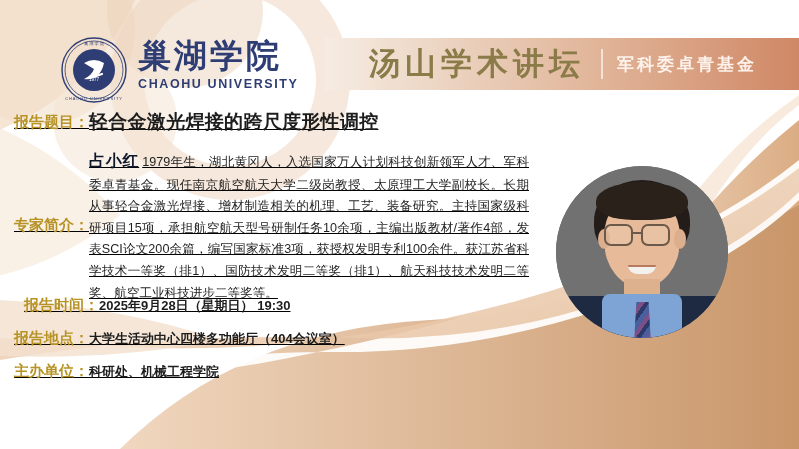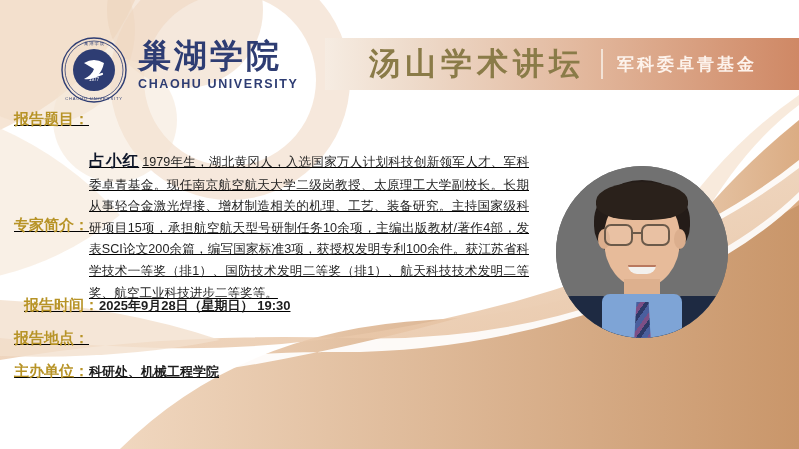--- a/index.html
+++ b/index.html
@@ -231,39 +231,41 @@
       <span class="banner-sep"></span>
       <span class="banner-sub">军科委卓青基金</span>
     </div>
   </div>
 
   <div class="content">
 
     <div class="row" id="row-title">
       <span class="lbl">报告题目</span>
       <span class="colon">：</span>
+      <span class="val">轻合金激光焊接的跨尺度形性调控</span>
     </div>
 
     <div class="row" id="row-bio">
       <span class="lbl">专家简介</span>
       <span class="colon">：</span>
       <span class="bio-text">
         <span class="bio-name">占小红</span><span>1979年生，湖北黄冈人，入选国家万人计划科技创新领军人才、军科委卓青基金。现任南京航空航天大学二级岗教授、太原理工大学副校长。长期从事轻合金激光焊接、增材制造相关的机理、工艺、装备研究。主持国家级科研项目15项，承担航空航天型号研制任务10余项，主编出版教材/著作4部，发表SCI论文200余篇，编写国家标准3项，获授权发明专利100余件。获江苏省科学技术一等奖（排1）、国防技术发明二等奖（排1）、航天科技技术发明二等奖、航空工业科技进步二等奖等。</span>
       </span>
     </div>
 
     <div class="row" id="row-time">
       <span class="lbl">报告时间</span>
       <span class="colon">：</span>
       <span class="val nowrap">2025年9月28日（星期日） 19:30</span>
     </div>
 
     <div class="row" id="row-place">
       <span class="lbl">报告地点</span>
       <span class="colon">：</span>
+      <span class="val nowrap">大学生活动中心四楼多功能厅（404会议室）</span>
     </div>
 
     <div class="row" id="row-host">
       <span class="lbl">主办单位</span>
       <span class="colon">：</span>
       <span class="val nowrap">科研处、机械工程学院</span>
     </div>
   </div>
 
   <div class="portrait">

